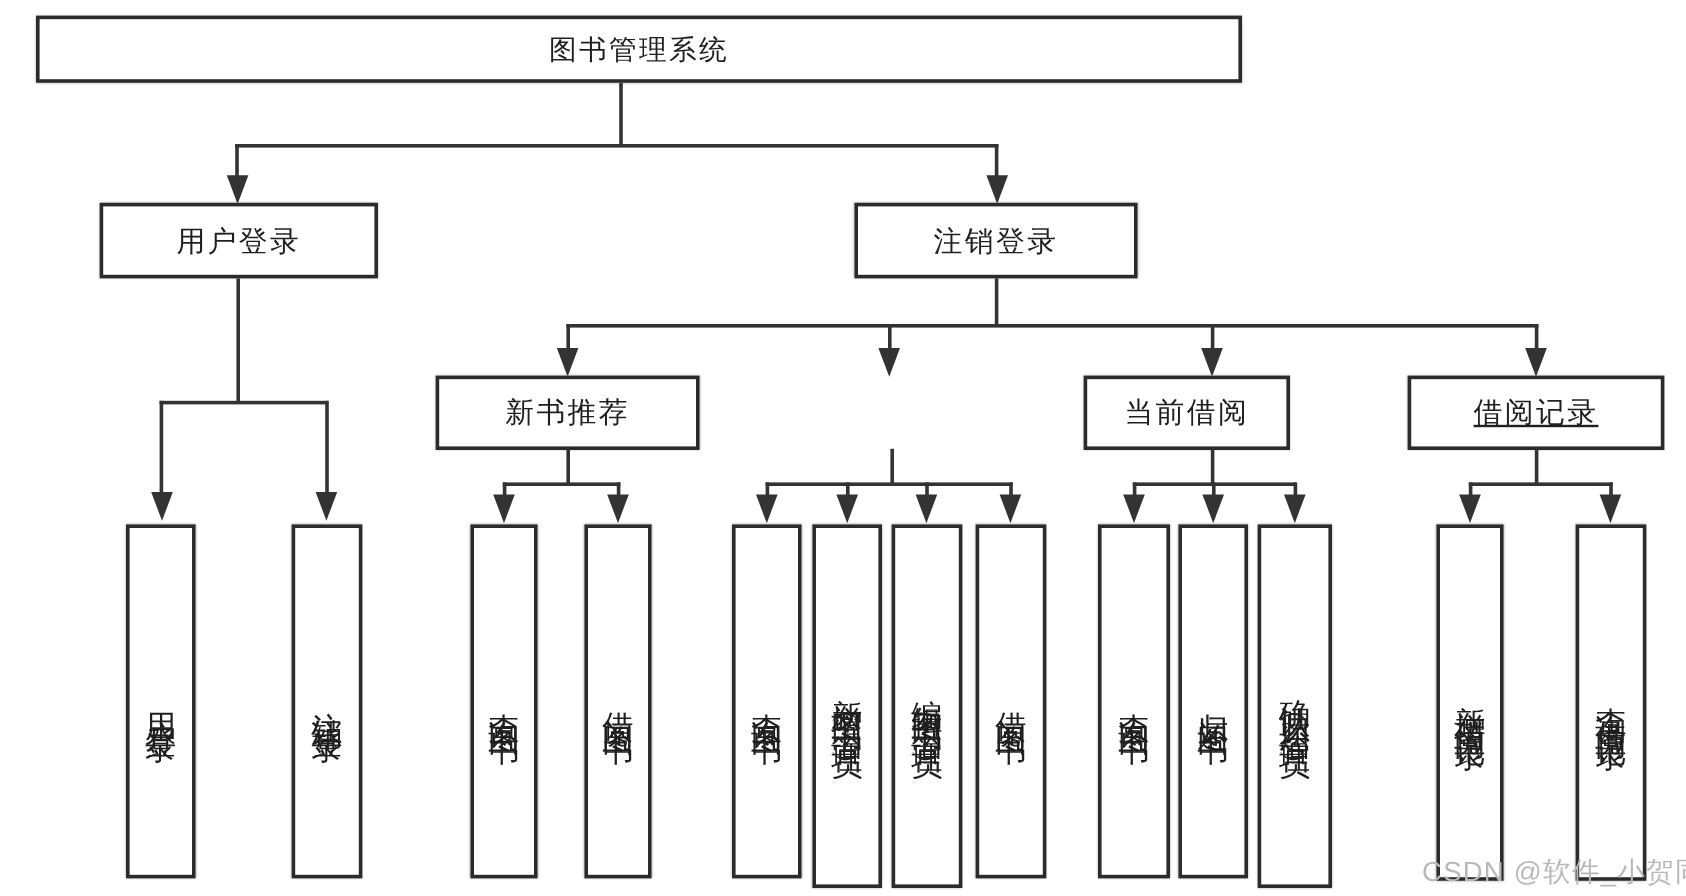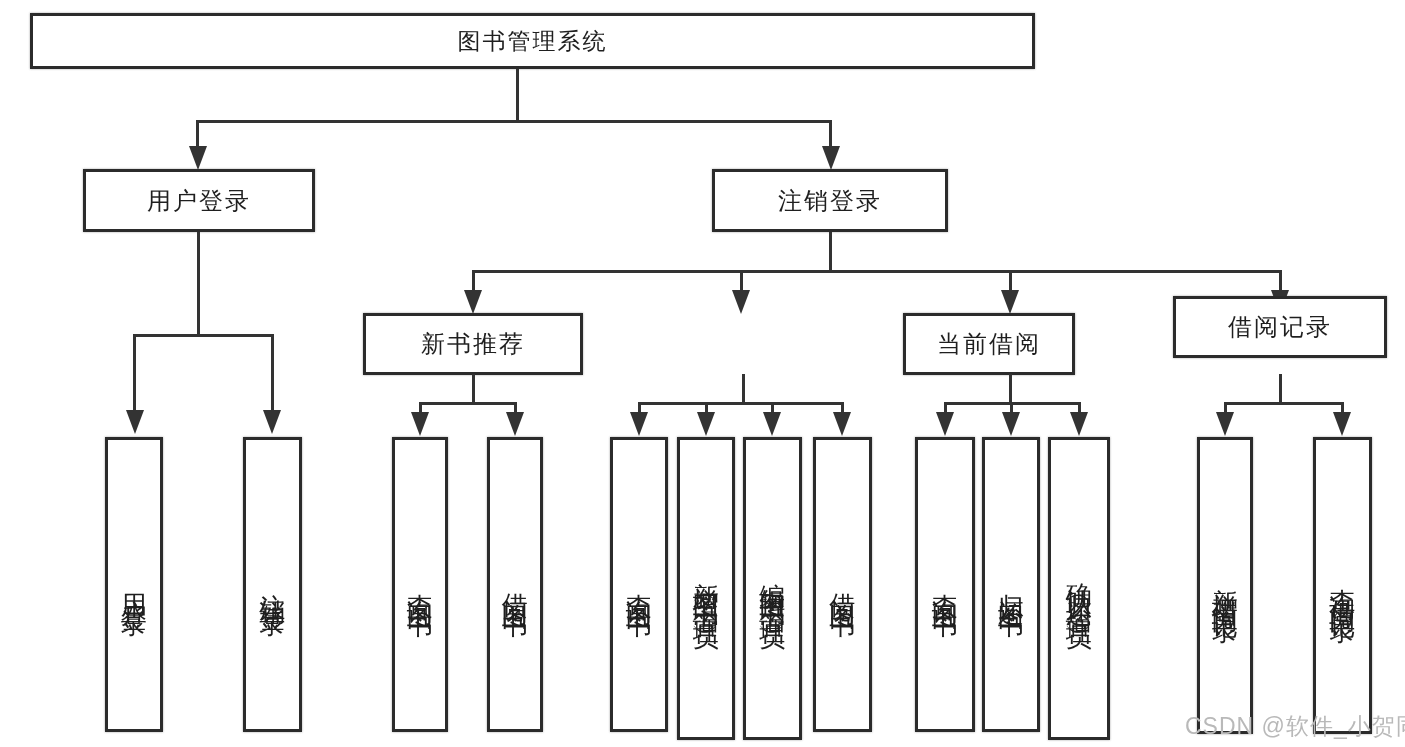--- a/index.html
+++ b/index.html
@@ -98,21 +98,21 @@
   <div class="ahead" style="left:1001px; top:290px;"></div>
   <div class="vline" style="left:1279px; top:270px; height:22px;"></div>
   <div class="ahead" style="left:1271px; top:290px;"></div>
 
   <div class="box" style="left:363px; top:313px; width:220px; height:62px;align-items:center;">
     <span class="hlabel">新书推荐</span>
   </div>
   <div class="box" style="left:903px; top:313px; width:172px; height:62px;">
     <span class="hlabel">当前借阅</span>
   </div>
-  <div class="box" style="left:1173px; top:296px; width:214px; height:62px;">
+  <div class="box" style="left:1173px; top:313px; width:214px; height:62px;text-decoration:underline;">
     <span class="hlabel">借阅记录</span>
   </div>
 
   <div class="vline" style="left:472px; top:374px; height:30px;"></div>
   <div class="vline" style="left:742px; top:374px; height:30px;"></div>
   <div class="vline" style="left:1009px; top:374px; height:30px;"></div>
   <div class="vline" style="left:1279px; top:374px; height:30px;"></div>
 
   <div class="hline" style="left:419px; top:402px; width:98px;"></div>
   <div class="hline" style="left:638px; top:402px; width:206px;"></div>

